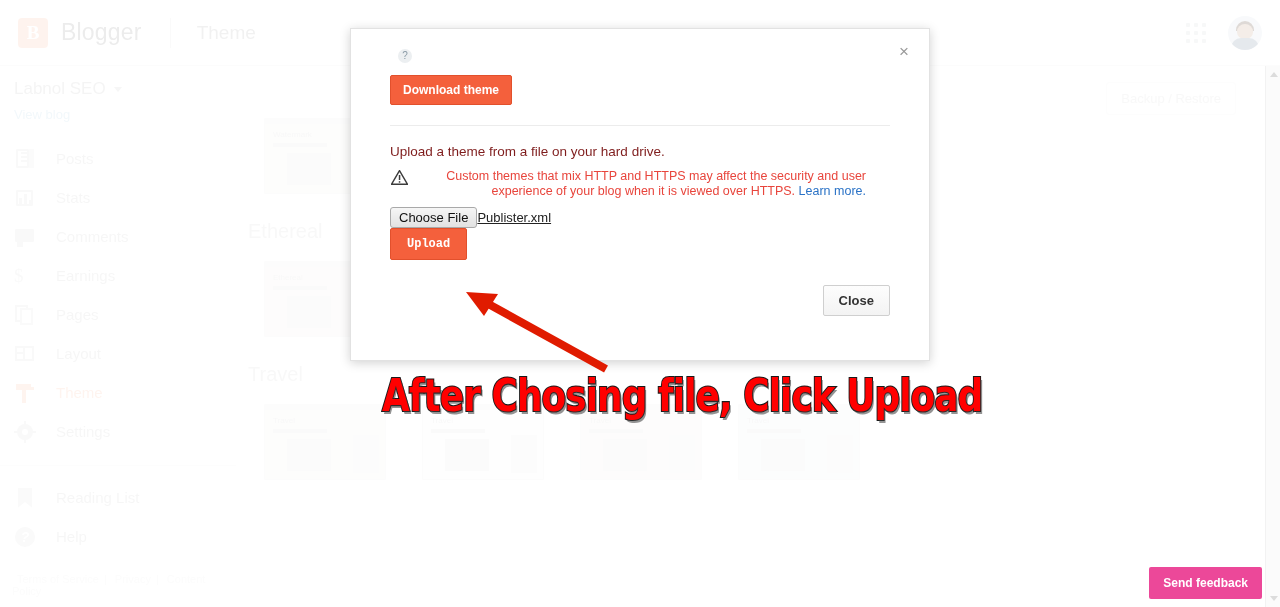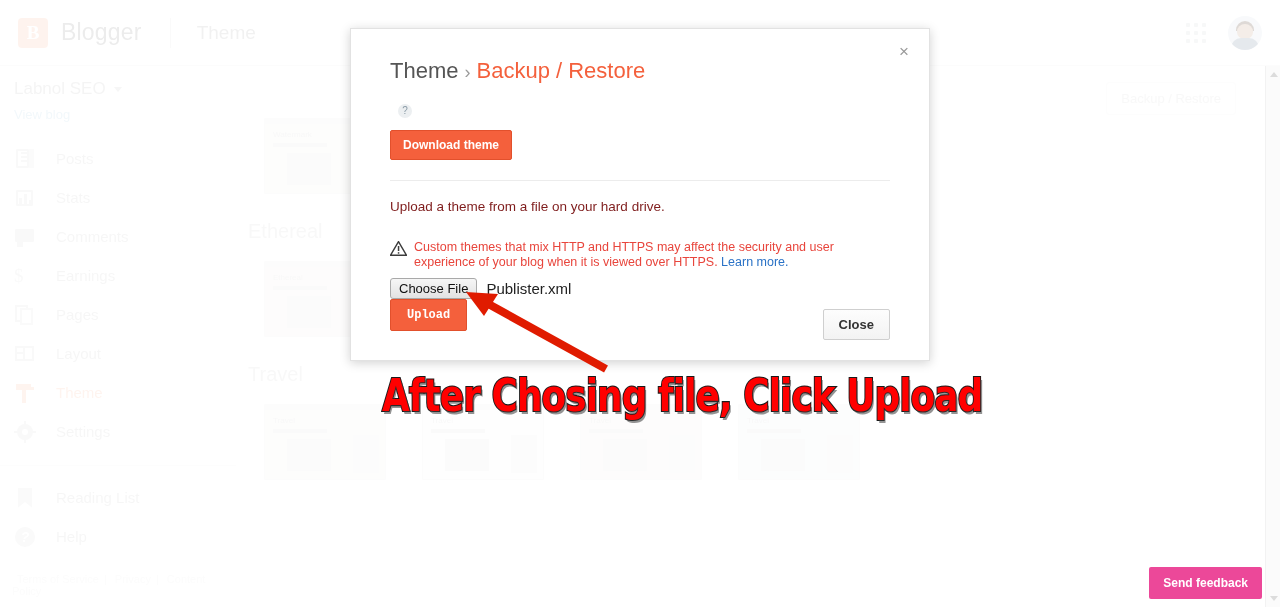--- a/index.html
+++ b/index.html
@@ -128,34 +128,34 @@
     background:#eceff1; color:#8a9aa6; font-size:10px; line-height:14px; text-align:center;
     margin-left:8px; cursor:pointer;
   }
   .btn-orange {
     background:#F4603C; color:#fff; border:1px solid #e2502c; border-radius:2px;
     font-size:12px; font-weight:bold; padding:7px 12px; cursor:pointer; display:inline-block;
   }
   .btn-dl { margin-top:12px; }
   .hr { height:1px; background:#ececec; margin:20px 0 0 0; }
   .upload-line { font-size:13.5px; color:#7f1d1d; margin-top:18px; }
-  .warn { display:flex; margin-top:26px; }
+  .warn { display:flex; margin-top:10px;text-align:right; }
   .warn-ico { flex:0 0 18px; margin-right:6px; position:relative; top:1px; }
   .warn-txt { font-size:12.5px; line-height:15px; color:#E8453C; max-width:452px; }
   .warn-txt .lm { color:#2a72c6; }
   .file-row { margin-top:8px; display:flex; align-items:center; }
   .choose-btn {
     background:linear-gradient(#f6f6f6,#e2e2e2); border:1px solid #a9a9a9; border-radius:3px;
     font-size:13px; color:#111; padding:2px 8px; cursor:pointer;
     font-family:"Liberation Sans", sans-serif;
   }
-  .file-name { font-size:15px; color:#222; margin-left:9px; }
+  .file-name { font-size:13px; color:#222; margin-left:0;text-decoration:underline; }
   .btn-up { padding:8px 16px;font-family:Liberation Mono, monospace; }
   .close-btn {
-    position:absolute; right:39px; bottom:20px;
+    position:absolute; right:39px; bottom:44px;
     background:linear-gradient(#fdfdfd,#f3f3f3); border:1px solid #cfcfcf; border-radius:2px;
     font-size:13px; color:#333; padding:7px 15px; cursor:pointer; font-weight:bold;
   }
 
   
   .anno-svg { position:absolute; left:0; top:0; width:1280px; height:607px; z-index:80; pointer-events:none; }
   .anno-text {
     position:absolute; z-index:85; left:382px; top:371px;
     font-family:"DejaVu Sans", sans-serif;
     font-size:39px; font-weight:bold; color:#FF0000;
@@ -391,23 +391,20 @@
       <div class="scroll-up"></div>
       <div class="scroll-dn"></div>
     </div>
   </div>
 
   <div id="app-veil"></div>
 
   <div class="modal">
     <div class="modal-close">×</div>
 
-    <div class="modal-title">
-      <span>Theme</span><span class="sep">›</span><span class="cur">Backup / Restore</span>
-    </div>
 
     <div class="modal-body">
       <div class="desc">
         <span class="help-dot">?</span>
       </div>
 
       <div class="btn-orange btn-dl">Download theme</div>
 
       <div class="hr"></div>
 

